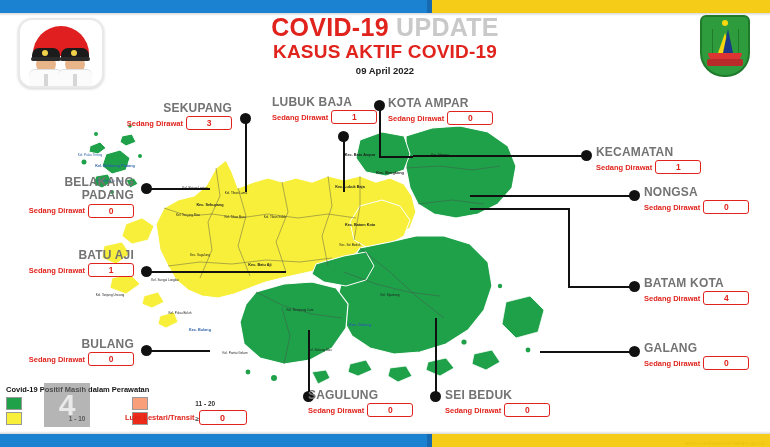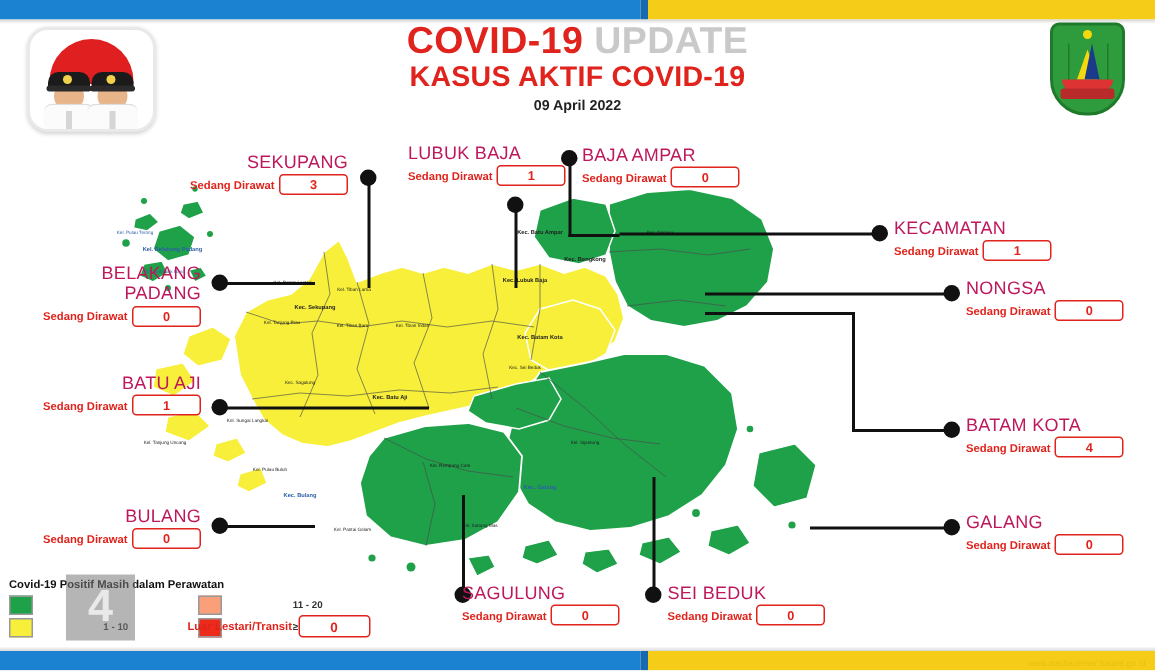--- a/index.html
+++ b/index.html
@@ -58,21 +58,21 @@
   #t2{font-size:19px;font-weight:bold;color:#e0231c;line-height:1.15;margin-top:1px;letter-spacing:.2px;}
   #t3{font-size:15px;font-weight:bold;color:#111;line-height:1.2;margin-top:1px;letter-spacing:.2px;}
   #t4{font-size:9.5px;font-weight:bold;color:#222;margin-top:2px;}
 
   
   #map{position:absolute;left:60px;top:96px;width:560px;height:320px;}
   #map svg{display:block;width:100%;height:100%;}
 
   
   .callout{position:absolute;}
-  .callout .name{font-size:12px;font-weight:normal;color:#be185d;white-space:nowrap;line-height:1.12;letter-spacing:.2px;}
+  .callout .name{font-size:12px;font-weight:bold;color:#737373;white-space:nowrap;line-height:1.12;letter-spacing:.2px;}
   .callout .row{display:flex;align-items:center;gap:3px;margin-top:1px;}
   .callout .dirawat{font-size:7.5px;font-weight:bold;color:#e0231c;white-space:nowrap;}
   .callout .box{min-width:44px;height:12px;border:1px solid #e0231c;border-radius:3px;background:#fff;
     display:flex;align-items:center;justify-content:center;font-size:8.5px;font-weight:bold;color:#e0231c;}
   .callout.ralign{text-align:right;}
   .callout.ralign .row{justify-content:flex-end;}
 
   .dot{position:absolute;width:11px;height:11px;background:#111;border-radius:50%;}
   .lead{position:absolute;background:#111;}
 
@@ -277,21 +277,21 @@
     <div class="row">
       <span class="dirawat">Sedang Dirawat</span>
       <span class="box">1</span>
     </div>
   </div>
   <div class="dot" style="left:338px;top:131px;"></div>
   <div class="lead" style="left:343px;top:136px;width:2px;height:56px;"></div>
 
   <div class="dot" style="left:374px;top:100px;"></div>
   <div class="callout" style="left:388px;top:97px;width:140px;">
-    <div class="name">BAJA AMPAR</div>
+    <div class="name">KOTA AMPAR</div>
     <div class="row">
       <span class="dirawat">Sedang Dirawat</span>
       <span class="box">0</span>
     </div>
   </div>
   <div class="lead" style="left:379px;top:110px;width:2px;height:48px;"></div>
   <div class="lead" style="left:379px;top:156px;width:34px;height:2px;"></div>
 
   <div class="dot" style="left:581px;top:150px;"></div>
   <div class="callout" style="left:596px;top:146px;width:130px;">

